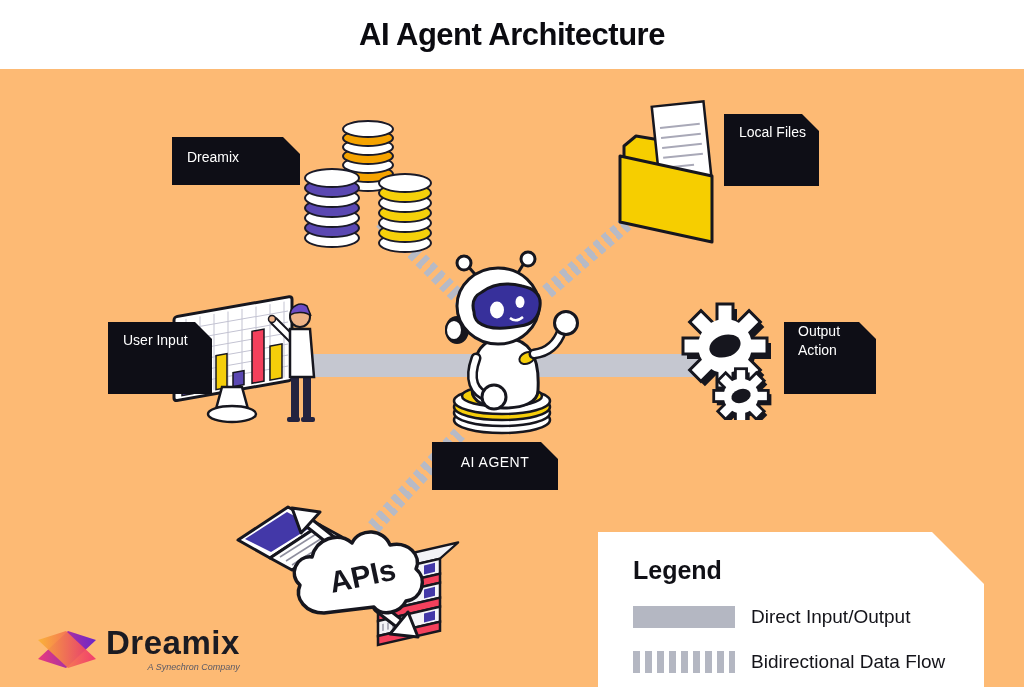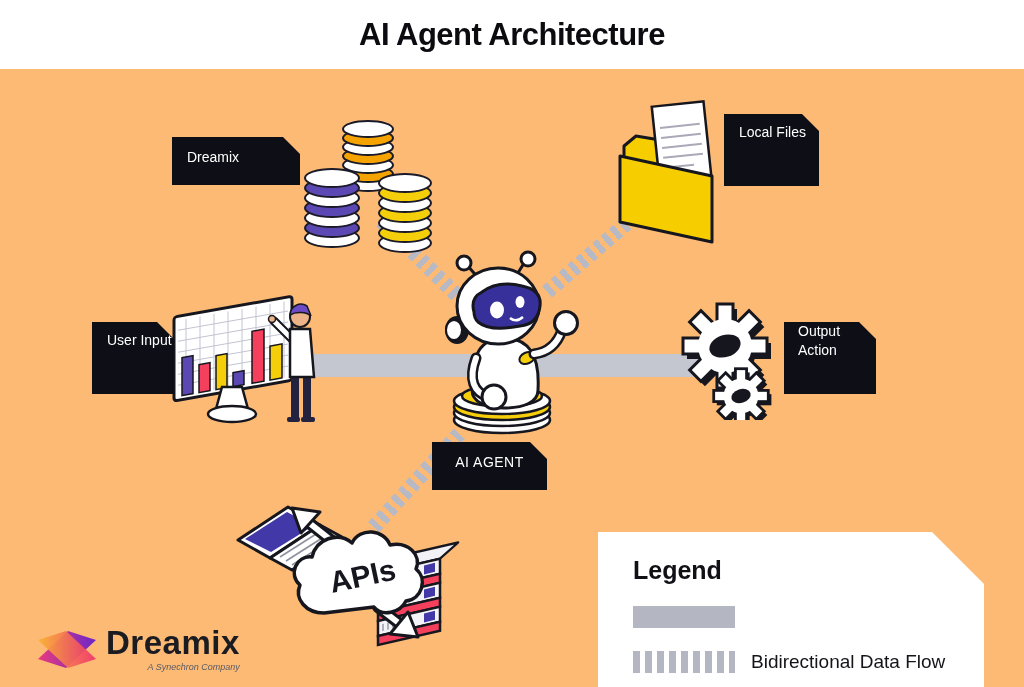--- a/index.html
+++ b/index.html
@@ -23,23 +23,23 @@
   .flow-apis  {left:353px;top:473px;width:127px;transform:rotate(-47.5deg);}
   .direct-bar{position:absolute;left:293px;top:354px;width:412px;height:23px;background:#c5c7d0;z-index:1;}
   
   .tag{
     position:absolute;background:#0e0e16;color:#ffffff;z-index:3;
     clip-path:polygon(0 0,calc(100% - 17px) 0,100% 17px,100% 100%,0 100%);
     font-size:14px;line-height:1.38;box-sizing:border-box;
   }
   .tag-database{left:172px;top:137px;width:128px;height:48px;padding:11px 0 0 15px;}
   .tag-local-files{left:724px;top:114px;width:95px;height:72px;padding:9px 0 0 15px;}
-  .tag-user-input{left:92px;top:322px;width:82px;height:72px;padding:9px 0 12px 15px;}
+  .tag-user-input{left:108px;top:322px;width:104px;height:72px;padding:9px 0 12px 15px;}
   .tag-output-action{left:784px;top:322px;width:92px;height:72px;padding:0 0 0 14px;}
-  .tag-ai-agent{left:432px;top:442px;width:115px;height:48px;padding:11px 0 0 0;text-align:center;letter-spacing:0.5px;}
+  .tag-ai-agent{left:432px;top:442px;width:126px;height:48px;padding:11px 0 0 0;text-align:center;letter-spacing:0.5px;}
   
   .icon-abs{position:absolute;z-index:2;}
   .db-svg{left:293px;top:105px;}
   .folder-svg{left:608px;top:96px;}
   .monitor-svg{left:160px;top:283px;}
   .gears-svg{left:675px;top:302px;}
   .robot-svg{left:430px;top:250px;}
   .apis-svg{left:228px;top:495px;}
   
   .legend{
@@ -305,20 +305,21 @@
     <span>Output Action</span>
   </div>
   <div class="tag tag-ai-agent">
     <span>AI AGENT</span>
   </div>
 
   <div class="legend">
     <div class="legend-title">Legend</div>
     <div class="legend-row row1">
       <div class="swatch solid"></div>
+      <div class="legend-label">Direct Input/Output</div>
     </div>
     <div class="legend-row row2">
       <div class="swatch dashed"></div>
       <div class="legend-label">Bidirectional Data Flow</div>
     </div>
   </div>
 
   <div class="logo">
     <svg width="62" height="42" viewBox="0 0 62 42">
       <defs>

